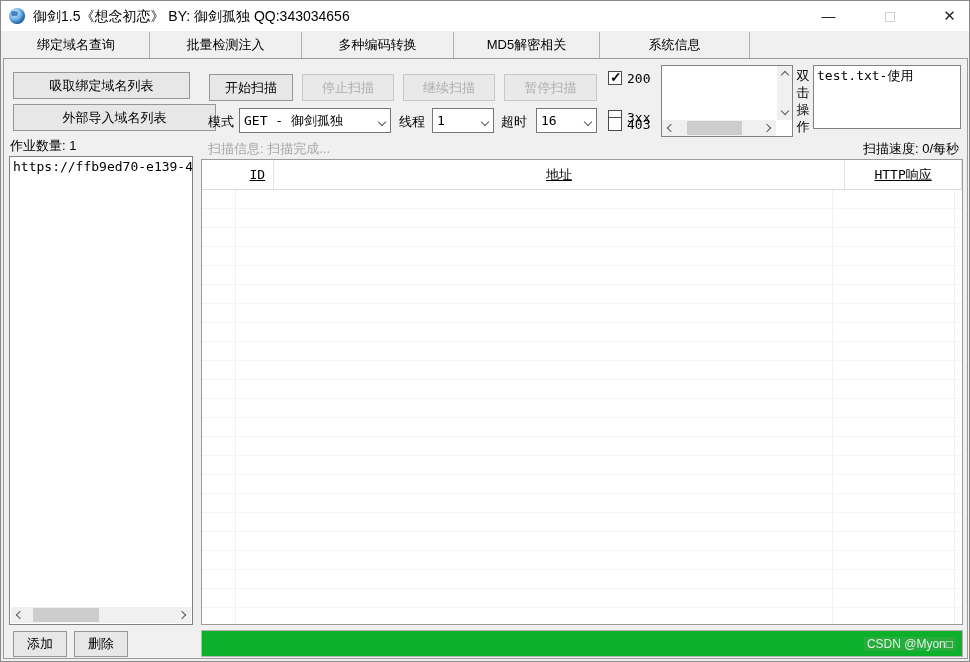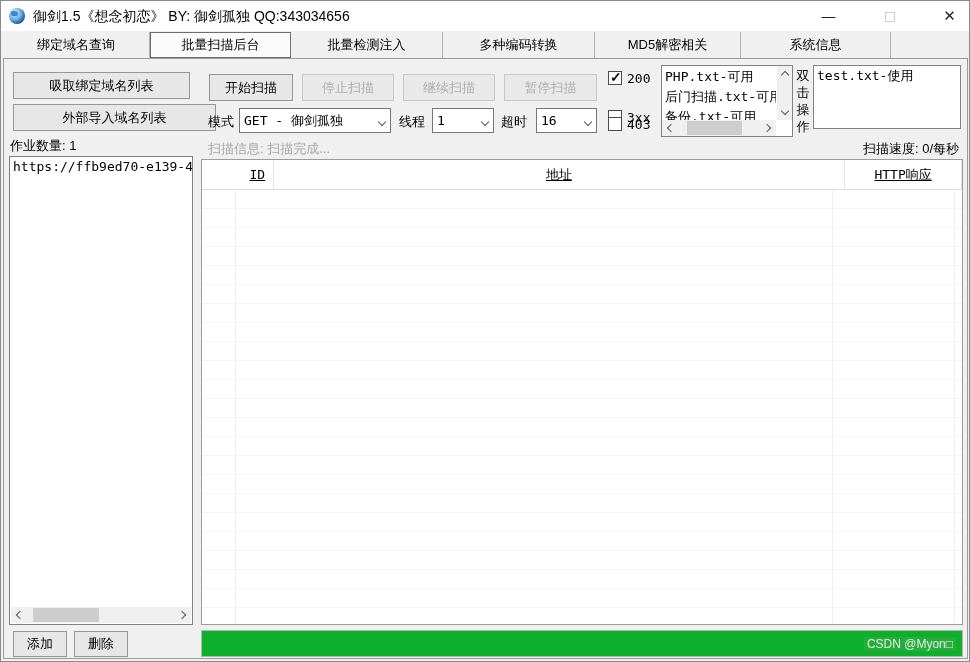--- a/index.html
+++ b/index.html
@@ -91,21 +91,20 @@
   <div class="titlebar">
     <div class="app-icon"></div>
     <div class="window-title">御剑1.5《想念初恋》 BY: 御剑孤独 QQ:343034656</div>
     <div class="win-btn min">—</div>
     <div class="win-btn max"><span class="max-box"></span></div>
     <div class="win-btn close">✕</div>
   </div>
 
   <div class="tabbar">
     <div class="tab" style="width:147px">绑定域名查询</div>
-    <div class="tab active" style="width:141px">批量扫描后台</div>
     <div class="tab" style="width:152px">批量检测注入</div>
     <div class="tab" style="width:152px">多种编码转换</div>
     <div class="tab" style="width:146px">MD5解密相关</div>
     <div class="tab" style="width:150px">系统信息</div>
   </div>
 
   <div class="page-panel"></div>
 
   <div class="btn" style="left:12px; top:71px; width:177px; height:27px;">吸取绑定域名列表</div>
   <div class="btn" style="left:12px; top:103px; width:203px; height:27px;">外部导入域名列表</div>
@@ -140,25 +139,20 @@
   <div class="cb-row" style="left:607px; top:108px;">
     <span class="cb-box"></span>
     <span class="cb-label">3xx</span>
   </div>
   <div class="cb-row" style="left:607px; top:115px;">
     <span class="cb-box"></span>
     <span class="cb-label">403</span>
   </div>
 
   <div class="listbox" style="left:660px; top:64px; width:132px; height:72px;">
-    <div style="position:absolute; left:0; top:0; right:16px; bottom:16px; overflow:hidden;">
-      <div class="list-item mono" style="line-height:19px;">PHP.txt-可用</div>
-      <div class="list-item mono" style="line-height:19px;">后门扫描.txt-可用</div>
-      <div class="list-item mono" style="line-height:19px;">备份.txt-可用</div>
-    </div>
     <div class="vscroll" style="right:0; top:0; height:54px;">
       <div class="scroll-arrow" style="top:0; left:0;">
           <span class="chev up"></span>
         </div>
       <div class="scroll-arrow" style="bottom:0; left:0;">
           <span class="chev down"></span>
         </div>
     </div>
     <div class="hscroll" style="left:0; bottom:0; width:114px;">
       <div class="scroll-arrow" style="left:0; top:0;">

